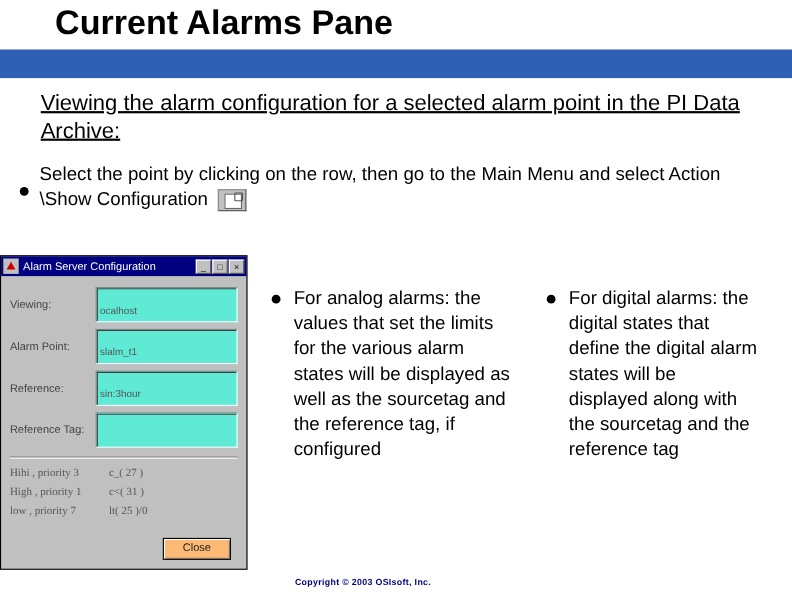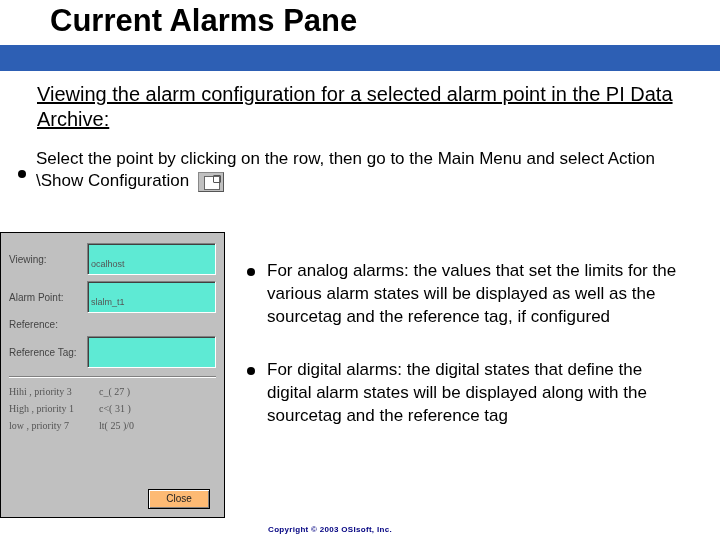--- a/index.html
+++ b/index.html
@@ -193,21 +193,21 @@
     color: #222;
   }
 
   
   .right-bullets {
     position: absolute;
     top: 260px;
     left: 247px;
     right: 30px;
     display: flex;
-    flex-direction: column;
+    flex-direction: row;
     gap: 30px;
   }
   .rb-item {
     display: flex;
     align-items: flex-start;
     gap: 12px;
   }
   .rb-item .bullet-dot { margin-top: 8px; }
   .rb-text {
     font-size: 17px;
@@ -241,31 +241,41 @@
 
 <div class="main-bullet">
   <div class="bullet-dot"></div>
   <div class="main-bullet-text">
     <span>Select the point by clicking on the row, then go to the Main Menu and select Action \Show Configuration</span>
     <span class="config-icon"></span>
   </div>
 </div>
 
 <div class="dialog">
+  <div class="titlebar">
+    <div class="titlebar-icon"></div>
+    <div class="titlebar-text">Alarm Server Configuration</div>
+    <div class="titlebar-btns">
+      <div class="tb-btn">_</div>
+      <div class="tb-btn">□</div>
+      <div class="tb-btn">×</div>
+    </div>
+  </div>
   <div class="dlg-body">
     <div class="dlg-row">
       <div class="dlg-label">Viewing:</div>
       <div class="dlg-field">ocalhost</div>
     </div>
     <div class="dlg-row">
       <div class="dlg-label">Alarm Point:</div>
       <div class="dlg-field">slalm_t1</div>
     </div>
     <div class="dlg-row">
       <div class="dlg-label">Reference:</div>
+      <div class="dlg-field">sin:3hour</div>
     </div>
     <div class="dlg-row">
       <div class="dlg-label">Reference Tag:</div>
       <div class="dlg-field"></div>
     </div>
 
     <div class="dlg-separator"></div>
 
     <div class="dlg-text-row">
       <div class="l">Hihi , priority 3</div>

